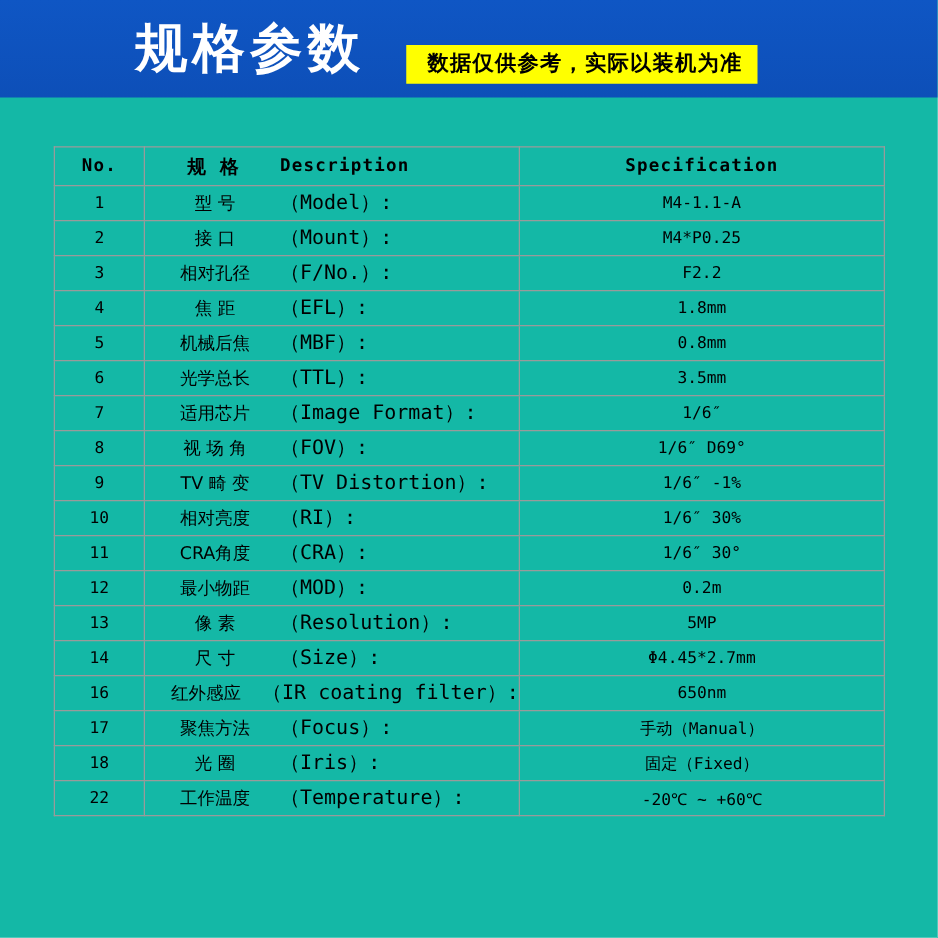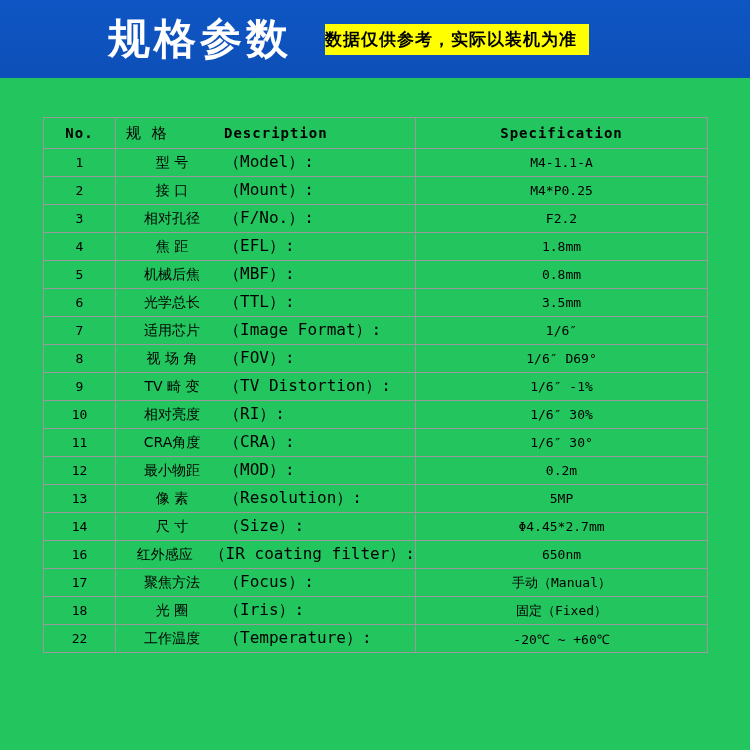--- a/index.html
+++ b/index.html
@@ -10,21 +10,21 @@
     width: 750px;
     height: 750px;
     background: #ffffff;
     font-family: "Liberation Sans", sans-serif;
     overflow: hidden;
   }
   .page {
     position: relative;
     width: 750px;
     height: 750px;
-    background: #22c55e;
+    background: #14b8a6;
   }
   
   .banner {
     position: relative;
     width: 750px;
     height: 78px;
     background: #1155cc;
     background: linear-gradient(180deg, #0f56c4 0%, #0d4fb8 100%);
     box-sizing: border-box;
   }
@@ -36,28 +36,28 @@
     font-weight: bold;
     font-size: 42px;
     letter-spacing: 4px;
     color: #ffffff;
     line-height: 50px;
     white-space: nowrap;
   }
   .banner-tag {
     position: absolute;
     left: 325px;
-    top: 24px;
+    top: 36px;
     background: #ffff00;
     color: #000000;
     font-family: "DejaVu Sans", "Liberation Sans", sans-serif;
     font-weight: bold;
     font-size: 17px;
     letter-spacing: 1px;
-    padding: 5px 12px 6px 0;
+    padding: 5px 12px 6px 17px;
     white-space: nowrap;
     line-height: 20px;
   }
   
   .table-wrap {
     position: absolute;
     left: 43px;
     top: 117px;
     width: 664px;
   }
@@ -124,24 +124,24 @@
     padding-left: 0;
   }
   .head-inner {
     display: flex;
     align-items: center;
     padding-left: 10px;
   }
   .head-cn {
     display: inline-block;
     width: 92px;
-    text-align: left;
+    text-align: center;
     font-family: "DejaVu Sans", "Liberation Sans", sans-serif;
     font-size: 15px;
-    font-weight: normal;
+    font-weight: bold;
     letter-spacing: 3px;
   }
   .head-en {
     display: inline-block;
     padding-left: 6px;
     font-family: "DejaVu Sans Mono", "Liberation Mono", monospace;
     font-size: 14px;
     font-weight: bold;
   }
 </style>

